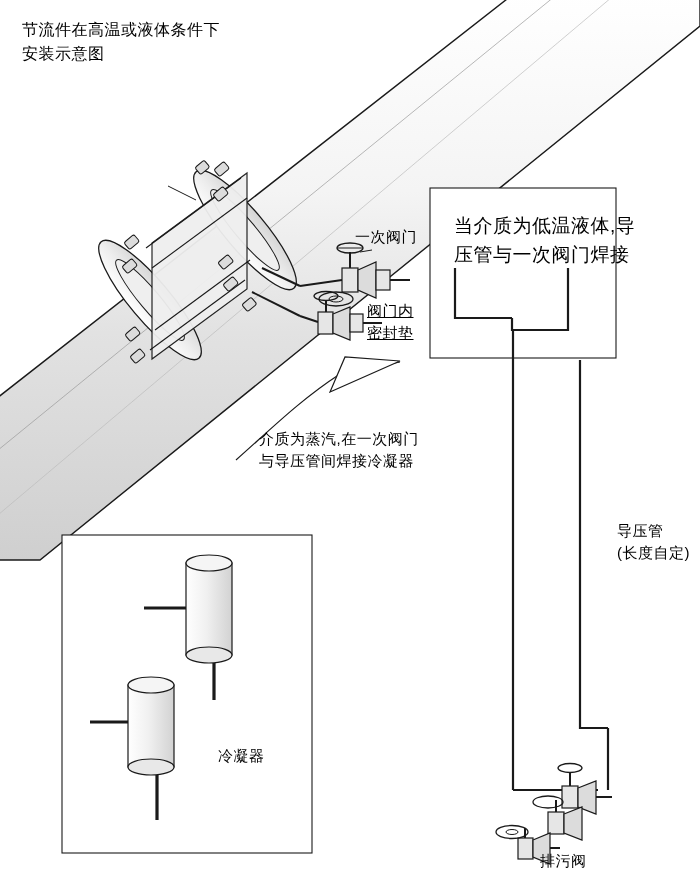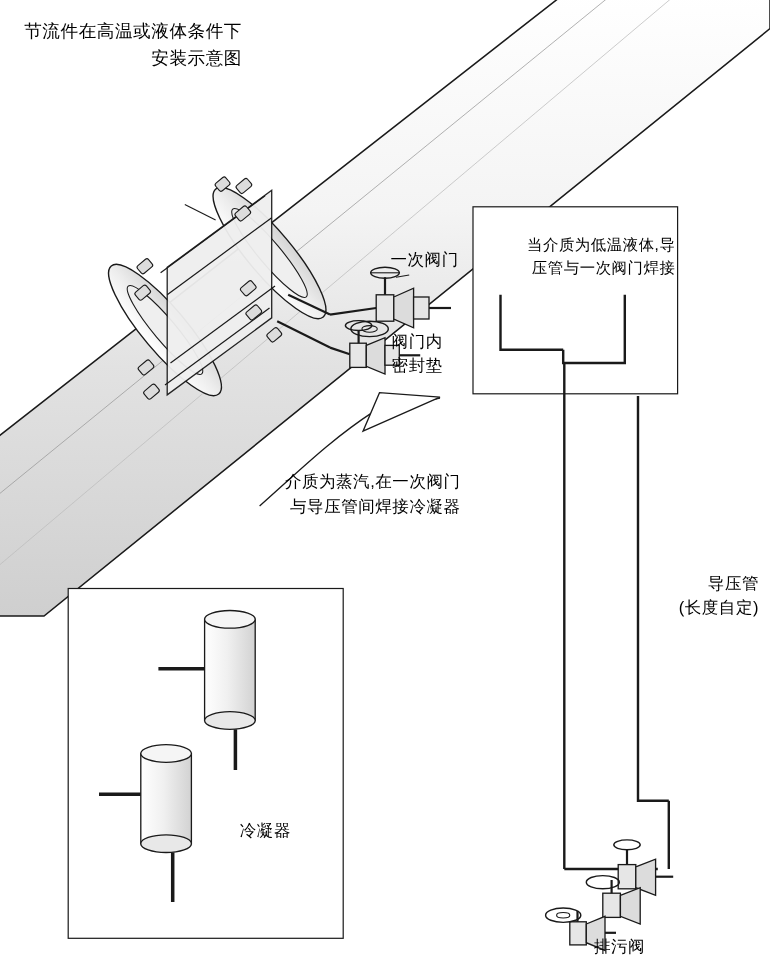--- a/index.html
+++ b/index.html
@@ -24,30 +24,30 @@
     width: 700px;
     height: 880px;
   }
   .txt {
     position: absolute;
     color: #000000;
     font-size: 15px;
     line-height: 1.45;
     white-space: pre;
     letter-spacing: 0.5px;
-    text-align: right;
   }
   .title {
     font-size: 16px;
     font-weight: normal;
     line-height: 1.5;
   }
   .boxlabel {
-    font-size: 14px;
+    font-size: 19px;
     line-height: 1.5;
+    margin-left: 16px;
   }
 </style>
 </head>
 <body>
 
 <div id="root">
 
   <svg id="diagram-svg" viewBox="0 0 700 880">
     <defs>
       <linearGradient id="pipeGrad" x1="0" y1="0" x2="0" y2="1">
@@ -211,21 +211,21 @@
       <line x1="372" y1="250" x2="360" y2="252"></line>
     </g>
   </svg>
 
   <div class="txt title" style="left:22px; top:18px;">节流件在高温或液体条件下
 安装示意图</div>
 
 
   <div class="txt" style="left:355px; top:226px;">一次阀门</div>
 
-  <div class="txt" style="left:356px; top:300px;">阀门内
+  <div class="txt" style="left:367px; top:300px;text-decoration:underline;">阀门内
 密封垫</div>
 
   <div class="txt boxlabel" style="left:438px; top:212px; width:176px;">当介质为低温液体,导
 压管与一次阀门焊接</div>
 
   <div class="txt" style="left:259px; top:428px;">介质为蒸汽,在一次阀门
 与导压管间焊接冷凝器</div>
 
   <div class="txt" style="left:617px; top:520px;">导压管
 (长度自定)</div>

